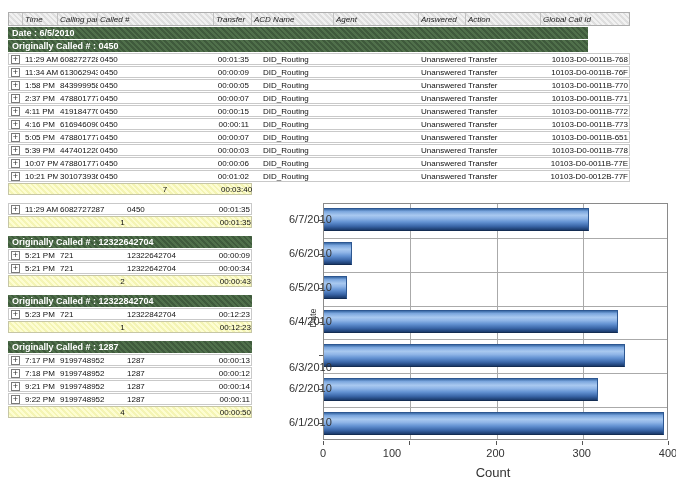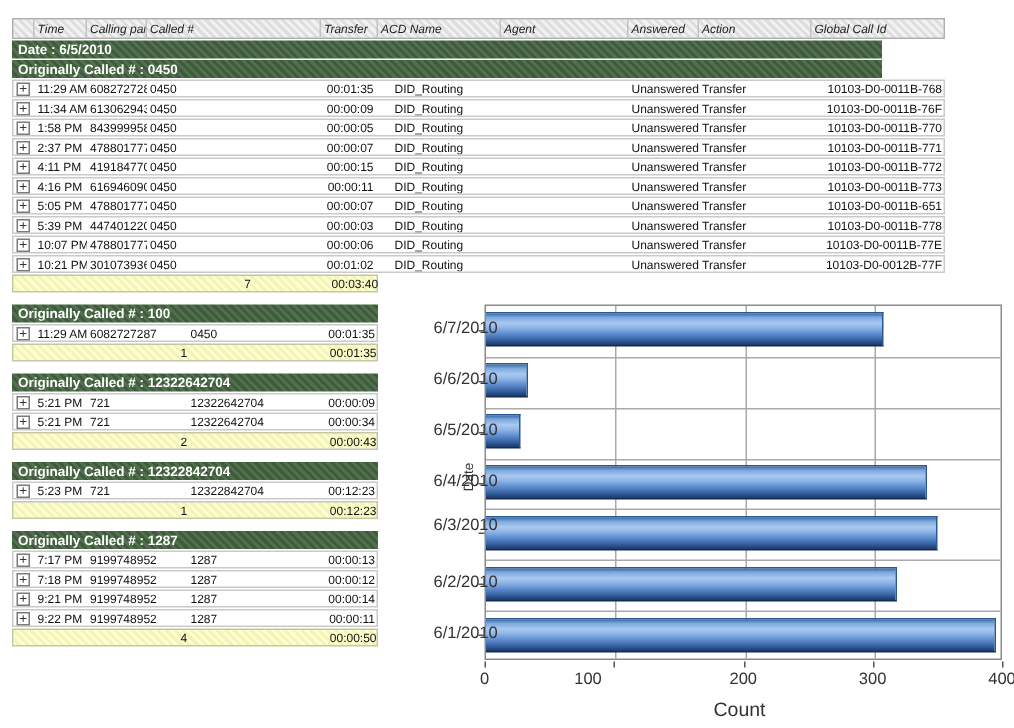--- a/index.html
+++ b/index.html
@@ -219,21 +219,20 @@
         <div class="cell f-action">Transfer</div>
         <div class="cell f-global_id">10103-D0-0012B-77F</div>
       </div>
       <div class="summary-row sum-wide">
         <div class="cell"></div>
         <div class="cell center">7</div>
         <div class="cell right">00:03:40</div>
       </div>
     </div>
     <div class="group gap">
-      <div class="green-bar narrow">Originally Called # : 100</div>
       <div class="row narrow-grid">
         <div class="expand-cell">
           <div class="expand-box">+</div>
         </div>
         <div class="cell f-time">11:29 AM</div>
         <div class="cell f-calling">6082727287</div>
         <div class="cell f-called">0450</div>
         <div class="cell f-duration">00:01:35</div>
       </div>
       <div class="summary-row sum-narrow">
@@ -363,19 +362,19 @@
     <div class="xtick" style="left: 379px;"></div>
     <div class="xlab" style="left: 357px;">400</div>
     <div class="ylab" style="top: 16.9286px;">6/7/2010</div>
     <div class="ytick" style="top: 23.9286px;"></div>
     <div class="ylab" style="top: 50.7857px;">6/6/2010</div>
     <div class="ytick" style="top: 57.7857px;"></div>
     <div class="ylab" style="top: 84.6429px;">6/5/2010</div>
     <div class="ytick" style="top: 91.6429px;"></div>
     <div class="ylab" style="top: 118.5px;">6/4/2010</div>
     <div class="ytick" style="top: 125.5px;"></div>
-    <div class="ylab" style="top: 148px;">6/3/2010</div>
+    <div class="ylab" style="top: 165px;">6/3/2010</div>
     <div class="ytick" style="top: 159.357px;"></div>
     <div class="ylab" style="top: 186.214px;">6/2/2010</div>
     <div class="ytick" style="top: 193.214px;"></div>
     <div class="ylab" style="top: 220.071px;">6/1/2010</div>
     <div class="ytick" style="top: 227.071px;"></div>
   </div>
 
 </body></html>

